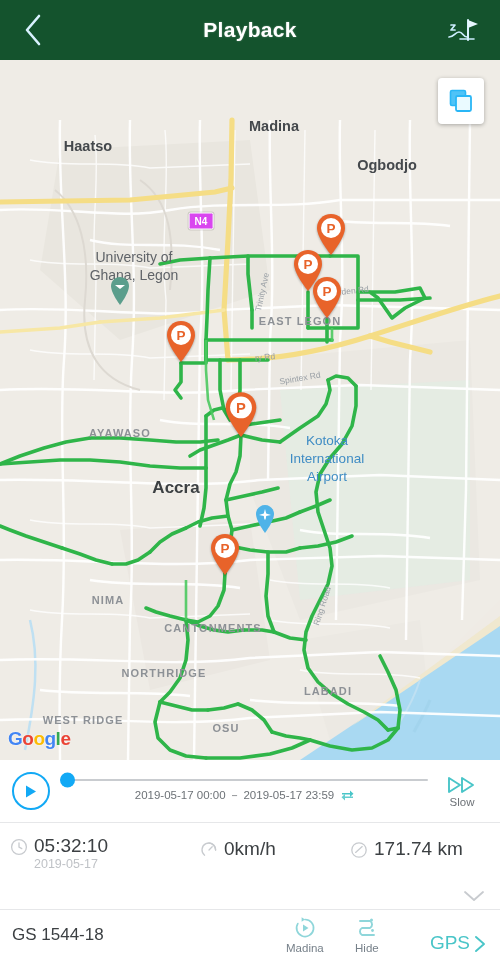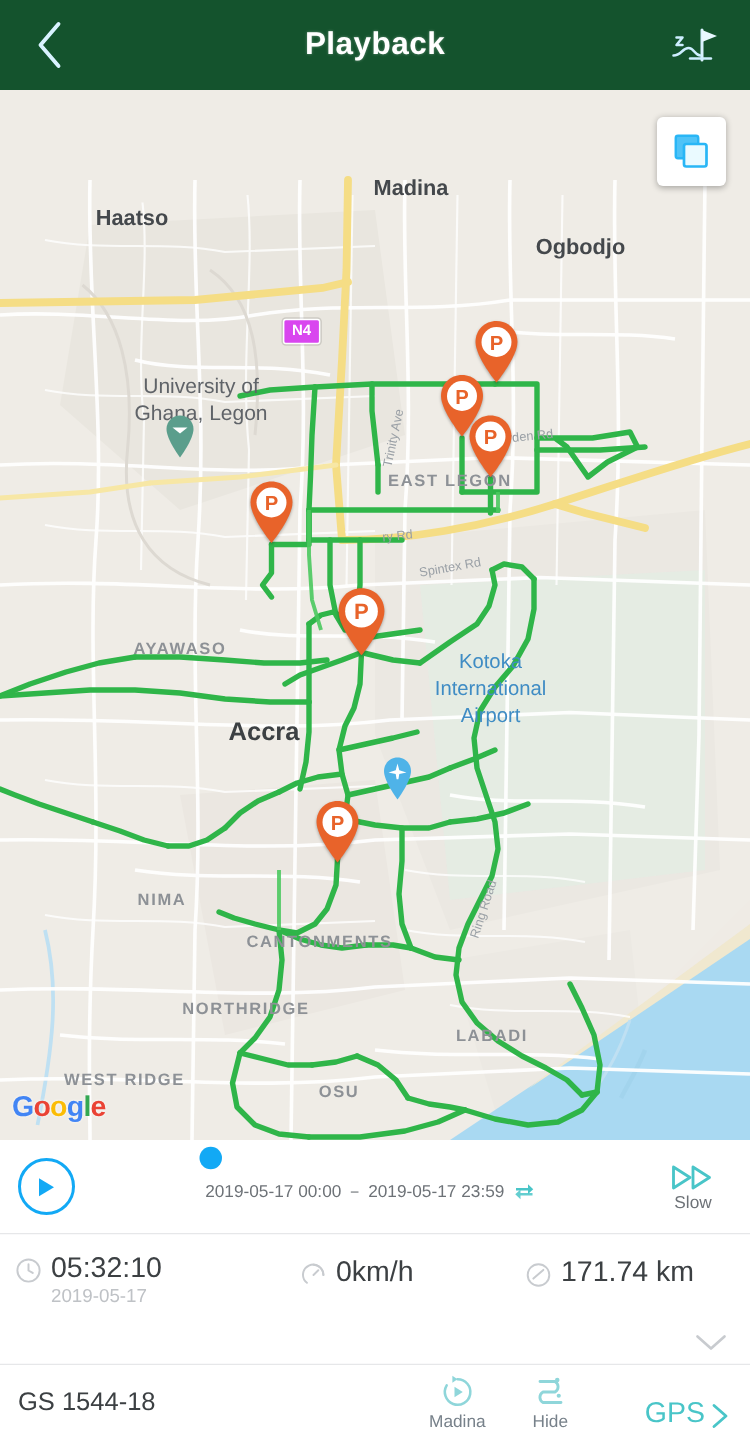--- a/index.html
+++ b/index.html
@@ -65,21 +65,21 @@
   .gmark span:nth-child(5){color:#34A853;}
   .gmark span:nth-child(6){color:#EA4335;}
 
   
   .playback{flex:0 0 62px;height:62px;display:flex;align-items:center;
     padding:0 12px;position:relative;background:#fff;}
   .play-btn{width:34px;height:34px;flex:0 0 34px;border-radius:50%;
     border:2px solid #12A9F5;display:flex;align-items:center;justify-content:center;
     cursor:pointer;margin-right:10px;}
   .slider-wrap{flex:1 1 auto;position:relative;height:40px;display:flex;
-    justify-content:center;}
+    flex-direction:column;justify-content:center;}
   .track{position:relative;height:2px;background:#c9ccd0;border-radius:2px;margin:0 2px;}
   .thumb{position:absolute;left:0;top:50%;width:15px;height:15px;border-radius:50%;
     background:#12A9F5;transform:translate(-2px,-50%);cursor:pointer;}
   .range-row{display:flex;align-items:center;justify-content:center;gap:6px;
     margin-top:7px;}
   .range-text{font-size:11.5px;color:#6d7277;white-space:nowrap;}
   .speed-btn{flex:0 0 52px;width:52px;display:flex;flex-direction:column;
     align-items:center;justify-content:center;cursor:pointer;margin-left:6px;}
   .speed-label{font-size:11.5px;color:#6d7277;margin-top:1px;}
 

